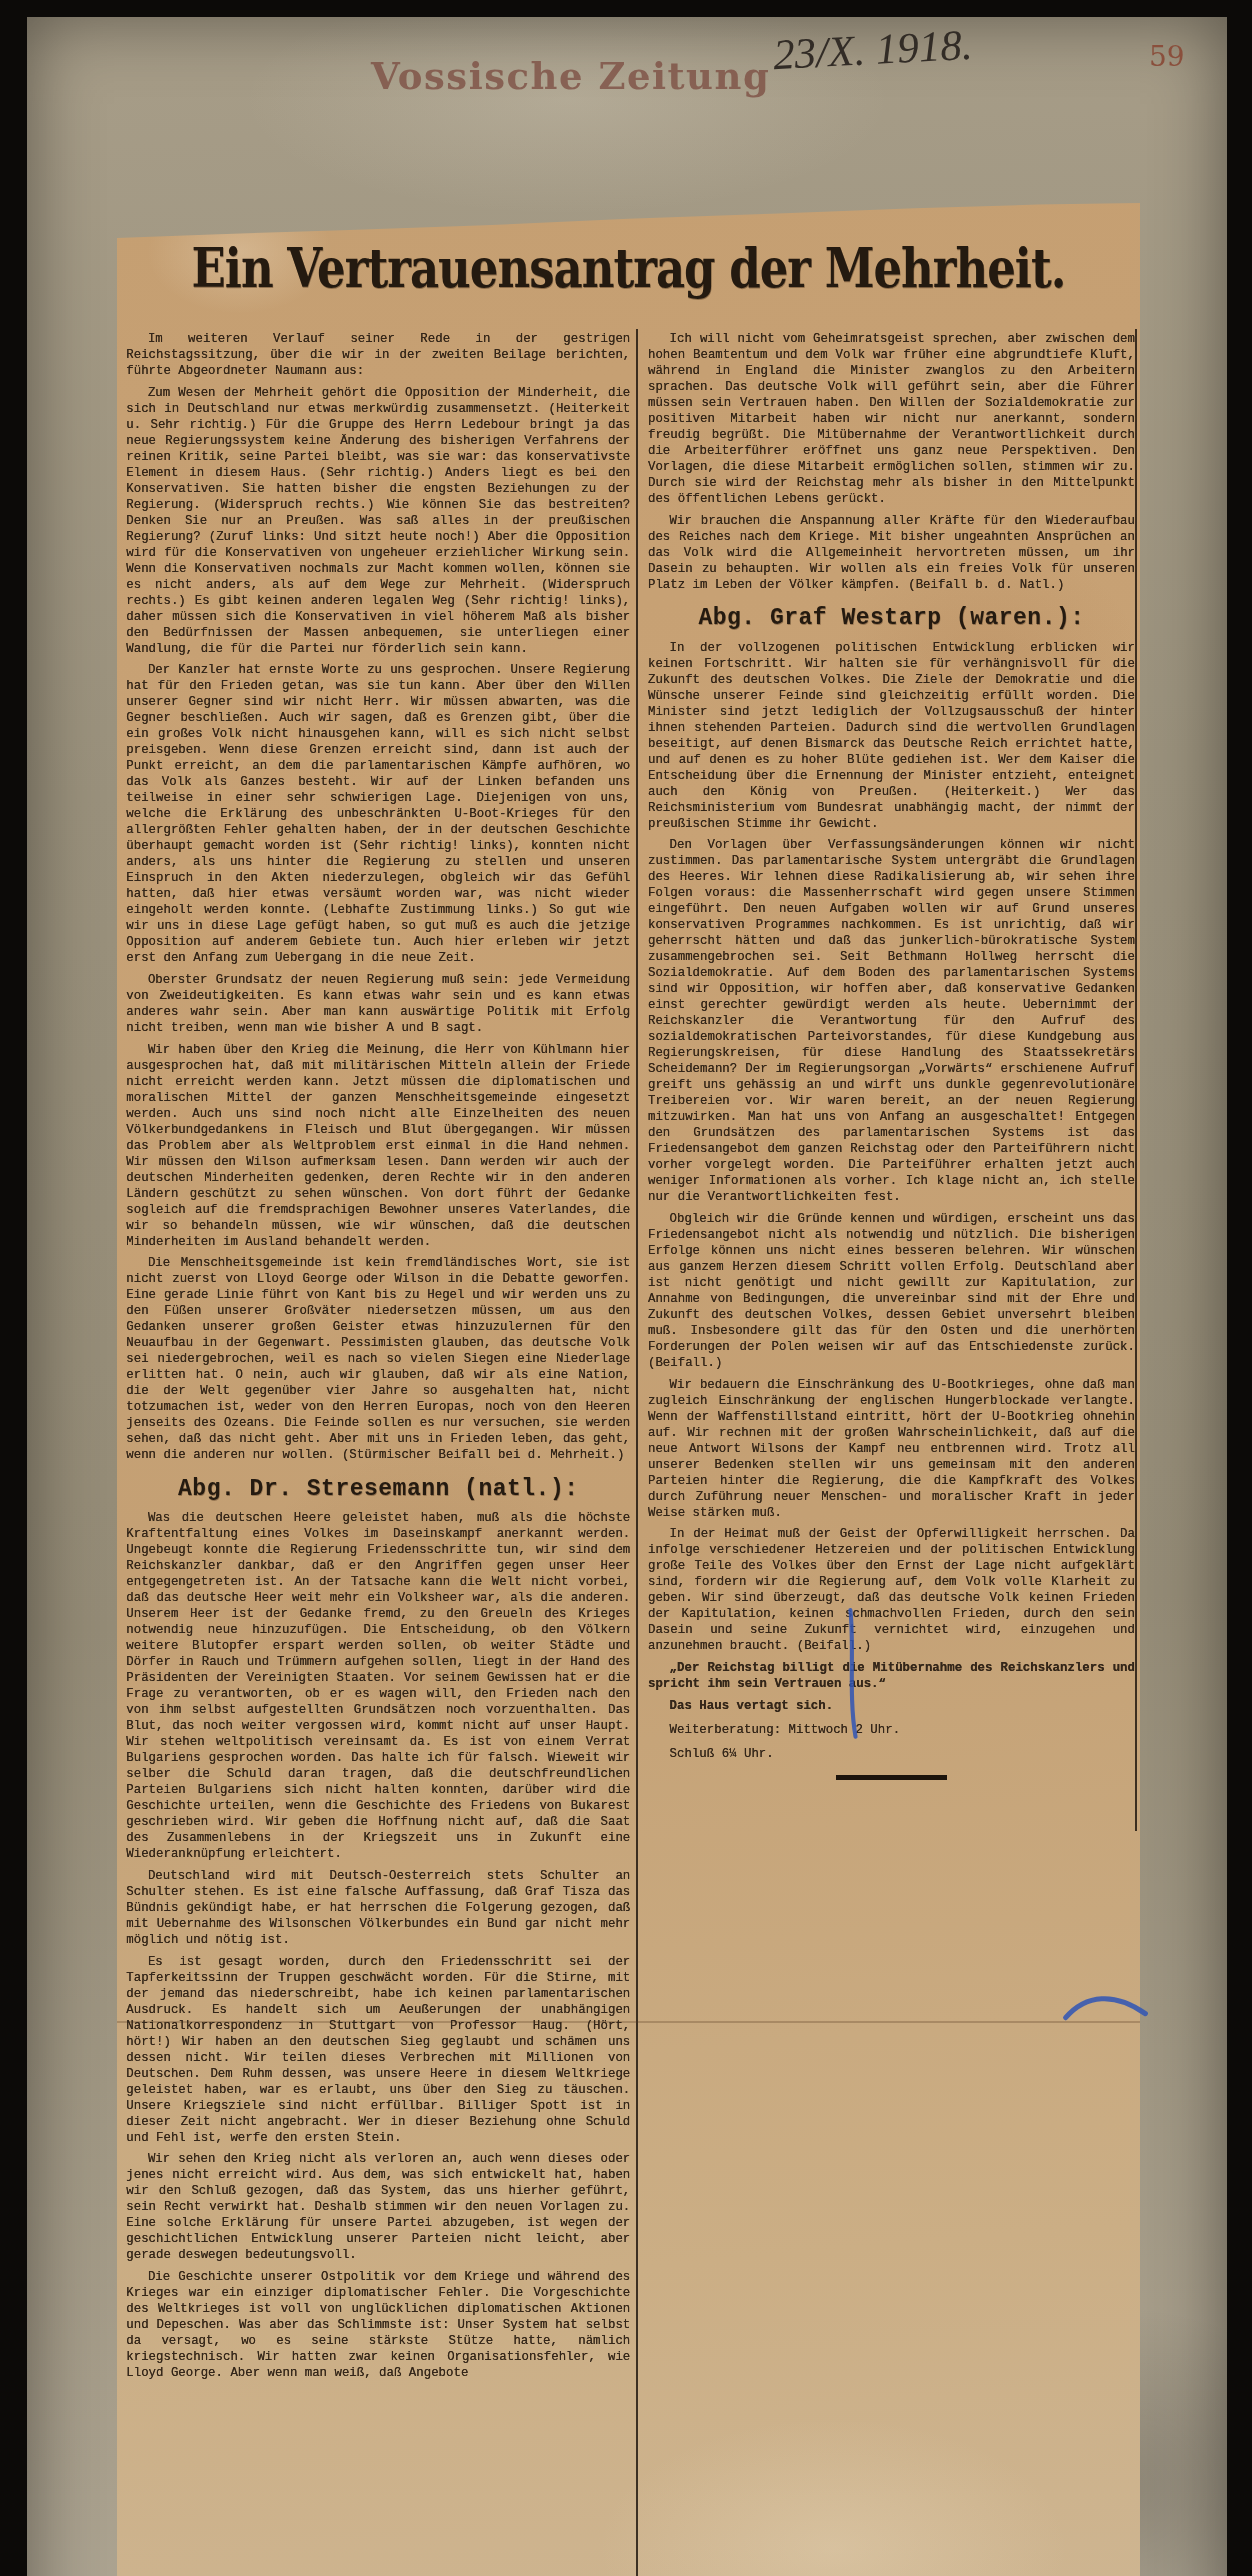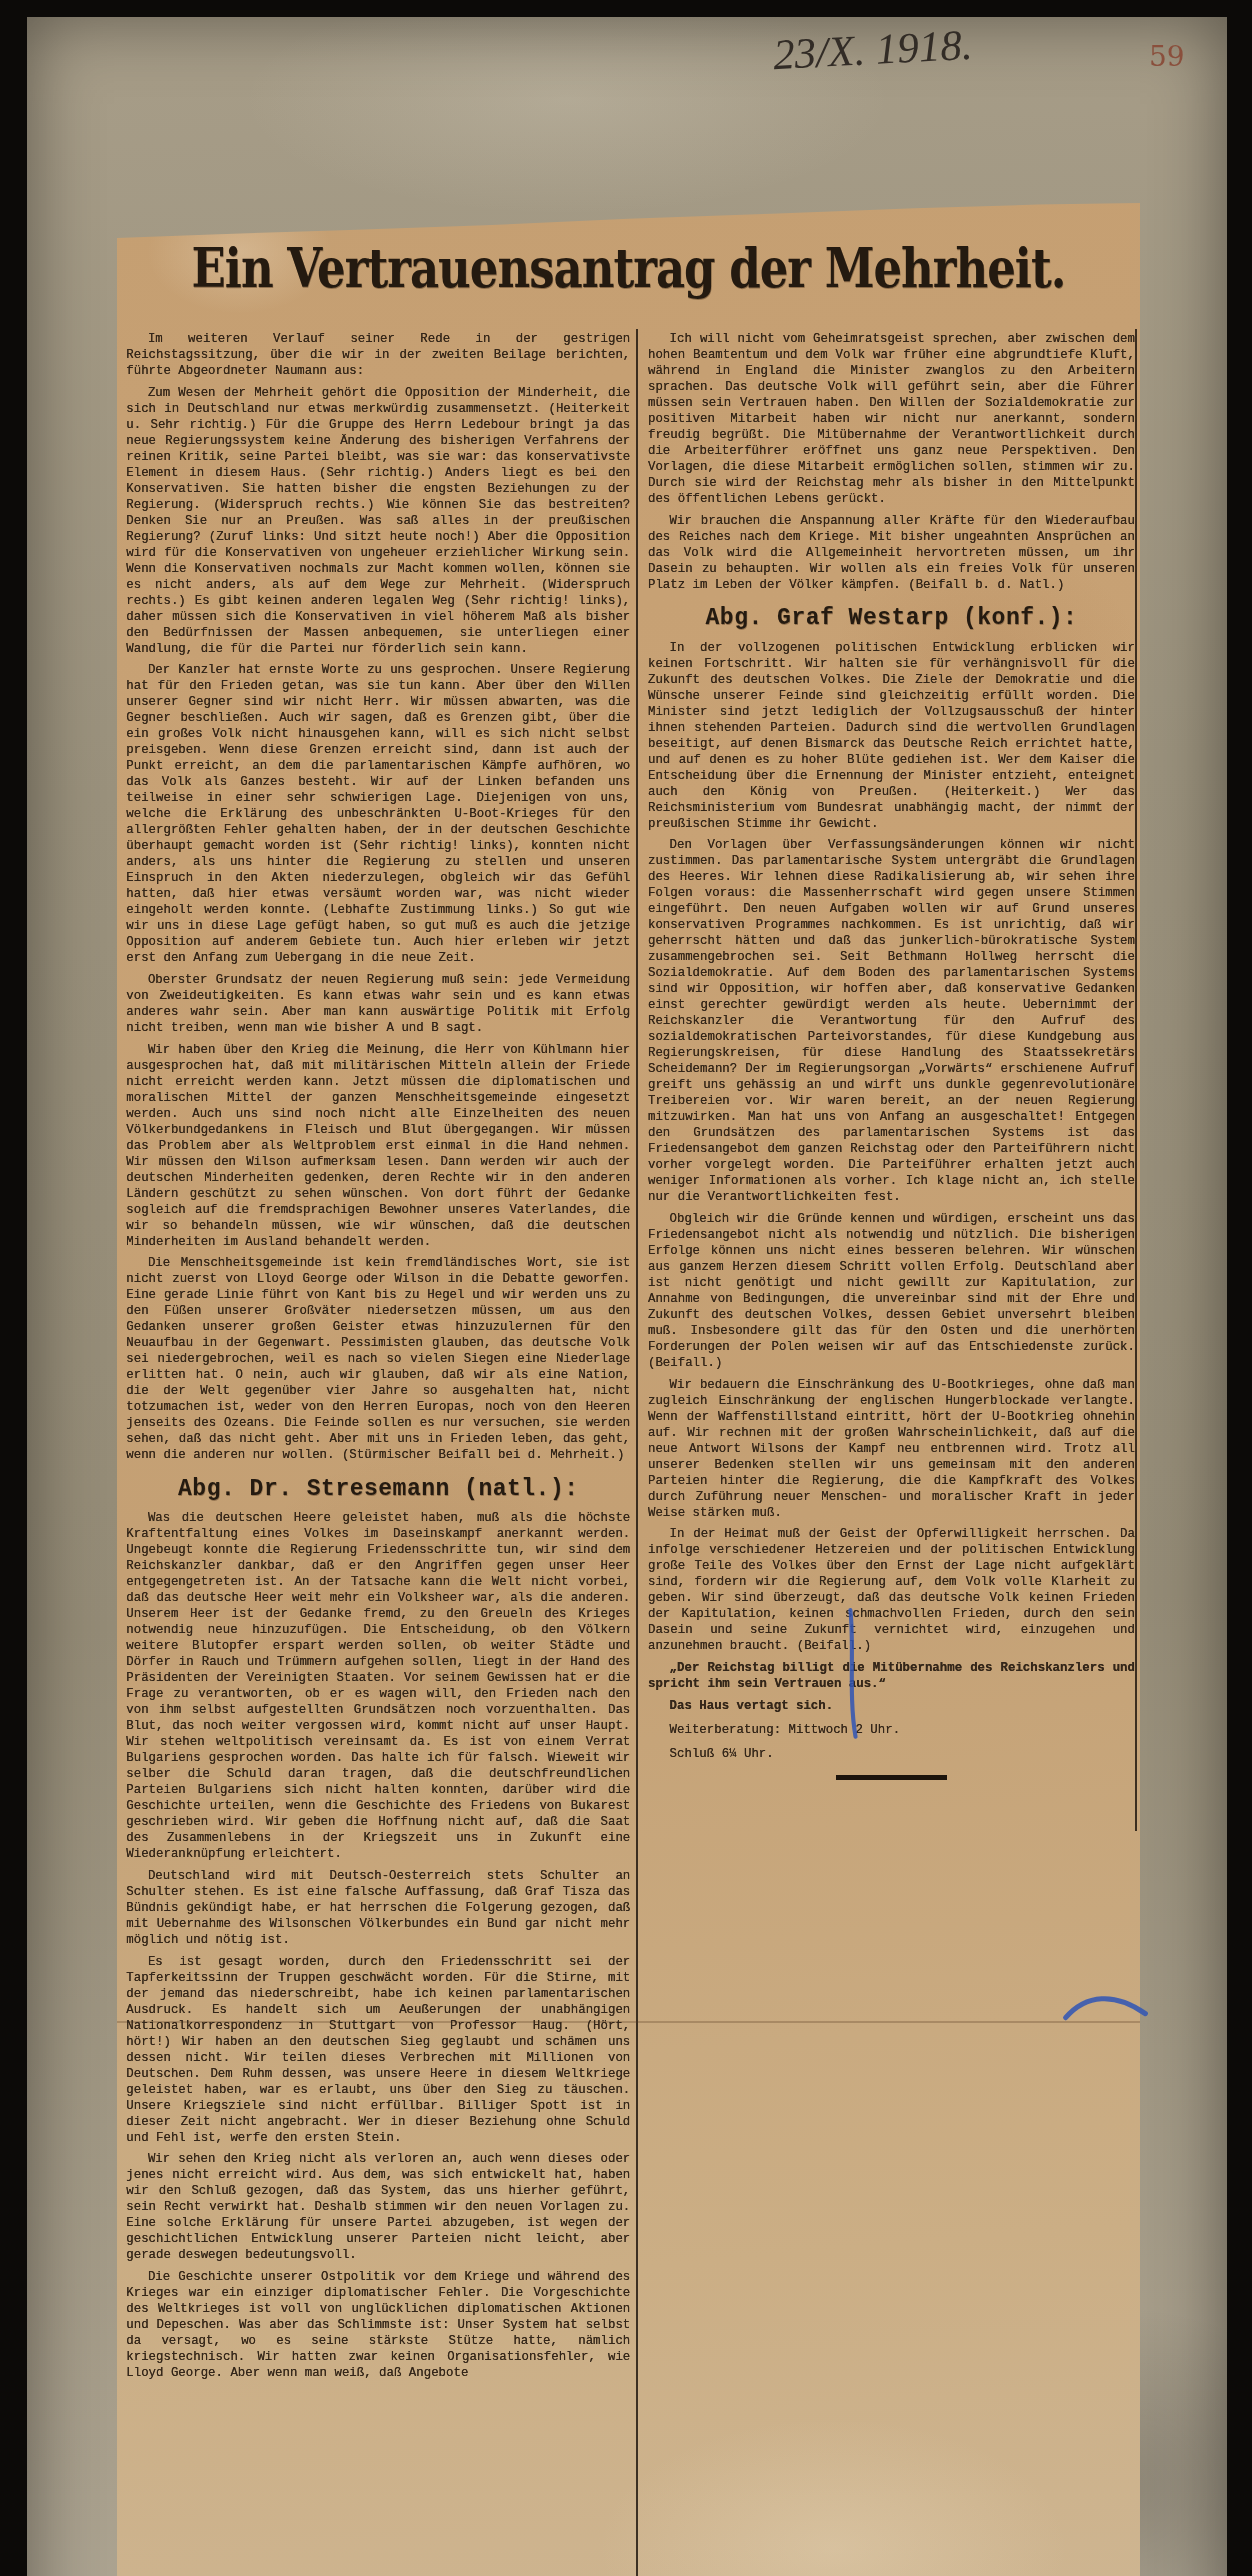--- a/index.html
+++ b/index.html
@@ -52,20 +52,21 @@
   #divider-mid{left:519px;top:128px;height:2401px;}
   #divider-right{left:1018px;top:128px;height:1502px;}
   .crease{position:absolute;left:0;top:1820px;width:100%;height:1.5px;background:rgba(82,55,30,.28);}
   .pen{position:absolute;}
 </style>
 </head>
 <body>
 
 <div id="scan">
   <div id="album">
+    <div class="masthead">Vossische Zeitung</div>
     <div class="hand-date">23/X. 1918.</div>
     <div class="page-num">59</div>
   </div>
 
   <div id="clipping">
     <div class="headline">Ein Vertrauensantrag der Mehrheit.</div>
     <div class="divider" id="divider-mid"></div>
     <div class="divider" id="divider-right"></div>
     <div class="crease"></div>
 
@@ -80,21 +81,21 @@
       <p>Was die deutschen Heere geleistet haben, muß als die höchste Kraftentfaltung eines Volkes im Daseinskampf anerkannt werden. Ungebeugt konnte die Regierung Friedensschritte tun, wir sind dem Reichskanzler dankbar, daß er den Angriffen gegen unser Heer entgegengetreten ist. An der Tatsache kann die Welt nicht vorbei, daß das deutsche Heer weit mehr ein Volksheer war, als die anderen. Unserem Heer ist der Gedanke fremd, zu den Greueln des Krieges notwendig neue hinzuzufügen. Die Entscheidung, ob den Völkern weitere Blutopfer erspart werden sollen, ob weiter Städte und Dörfer in Rauch und Trümmern aufgehen sollen, liegt in der Hand des Präsidenten der Vereinigten Staaten. Vor seinem Gewissen hat er die Frage zu verantworten, ob er es wagen will, den Frieden nach den von ihm selbst aufgestellten Grundsätzen noch vorzuenthalten. Das Blut, das noch weiter vergossen wird, kommt nicht auf unser Haupt. Wir stehen weltpolitisch vereinsamt da. Es ist von einem Verrat Bulgariens gesprochen worden. Das halte ich für falsch. Wieweit wir selber die Schuld daran tragen, daß die deutschfreundlichen Parteien Bulgariens sich nicht halten konnten, darüber wird die Geschichte urteilen, wenn die Geschichte des Friedens von Bukarest geschrieben wird. Wir geben die Hoffnung nicht auf, daß die Saat des Zusammenlebens in der Kriegszeit uns in Zukunft eine Wiederanknüpfung erleichtert.</p>
       <p>Deutschland wird mit Deutsch-Oesterreich stets Schulter an Schulter stehen. Es ist eine falsche Auffassung, daß Graf Tisza das Bündnis gekündigt habe, er hat herrschen die Folgerung gezogen, daß mit Uebernahme des Wilsonschen Völkerbundes ein Bund gar nicht mehr möglich und nötig ist.</p>
       <p>Es ist gesagt worden, durch den Friedensschritt sei der Tapferkeitssinn der Truppen geschwächt worden. Für die Stirne, mit der jemand das niederschreibt, habe ich keinen parlamentarischen Ausdruck. Es handelt sich um Aeußerungen der unabhängigen Nationalkorrespondenz in Stuttgart von Professor Haug. (Hört, hört!) Wir haben an den deutschen Sieg geglaubt und schämen uns dessen nicht. Wir teilen dieses Verbrechen mit Millionen von Deutschen. Dem Ruhm dessen, was unsere Heere in diesem Weltkriege geleistet haben, war es erlaubt, uns über den Sieg zu täuschen. Unsere Kriegsziele sind nicht erfüllbar. Billiger Spott ist in dieser Zeit nicht angebracht. Wer in dieser Beziehung ohne Schuld und Fehl ist, werfe den ersten Stein.</p>
       <p>Wir sehen den Krieg nicht als verloren an, auch wenn dieses oder jenes nicht erreicht wird. Aus dem, was sich entwickelt hat, haben wir den Schluß gezogen, daß das System, das uns hierher geführt, sein Recht verwirkt hat. Deshalb stimmen wir den neuen Vorlagen zu. Eine solche Erklärung für unsere Partei abzugeben, ist wegen der geschichtlichen Entwicklung unserer Parteien nicht leicht, aber gerade deswegen bedeutungsvoll.</p>
       <p>Die Geschichte unserer Ostpolitik vor dem Kriege und während des Krieges war ein einziger diplomatischer Fehler. Die Vorgeschichte des Weltkrieges ist voll von unglücklichen diplomatischen Aktionen und Depeschen. Was aber das Schlimmste ist: Unser System hat selbst da versagt, wo es seine stärkste Stütze hatte, nämlich kriegstechnisch. Wir hatten zwar keinen Organisationsfehler, wie Lloyd George. Aber wenn man weiß, daß Angebote</p>
     </div>
 
     <div class="col" id="col-right">
       <p>Ich will nicht vom Geheimratsgeist sprechen, aber zwischen dem hohen Beamtentum und dem Volk war früher eine abgrundtiefe Kluft, während in England die Minister zwanglos zu den Arbeitern sprachen. Das deutsche Volk will geführt sein, aber die Führer müssen sein Vertrauen haben. Den Willen der Sozialdemokratie zur positiven Mitarbeit haben wir nicht nur anerkannt, sondern freudig begrüßt. Die Mitübernahme der Verantwortlichkeit durch die Arbeiterführer eröffnet uns ganz neue Perspektiven. Den Vorlagen, die diese Mitarbeit ermöglichen sollen, stimmen wir zu. Durch sie wird der Reichstag mehr als bisher in den Mittelpunkt des öffentlichen Lebens gerückt.</p>
       <p>Wir brauchen die Anspannung aller Kräfte für den Wiederaufbau des Reiches nach dem Kriege. Mit bisher ungeahnten Ansprüchen an das Volk wird die Allgemeinheit hervortreten müssen, um ihr Dasein zu behaupten. Wir wollen als ein freies Volk für unseren Platz im Leben der Völker kämpfen. (Beifall b. d. Natl.)</p>
-      <p class="subhead">Abg. Graf Westarp (konf.):</p>
+      <p class="subhead">Abg. Graf Westarp (waren.):</p>
       <p>In der vollzogenen politischen Entwicklung erblicken wir keinen Fortschritt. Wir halten sie für verhängnisvoll für die Zukunft des deutschen Volkes. Die Ziele der Demokratie und die Wünsche unserer Feinde sind gleichzeitig erfüllt worden. Die Minister sind jetzt lediglich der Vollzugsausschuß der hinter ihnen stehenden Parteien. Dadurch sind die wertvollen Grundlagen beseitigt, auf denen Bismarck das Deutsche Reich errichtet hatte, und auf denen es zu hoher Blüte gediehen ist. Wer dem Kaiser die Entscheidung über die Ernennung der Minister entzieht, enteignet auch den König von Preußen. (Heiterkeit.) Wer das Reichsministerium vom Bundesrat unabhängig macht, der nimmt der preußischen Stimme ihr Gewicht.</p>
       <p>Den Vorlagen über Verfassungsänderungen können wir nicht zustimmen. Das parlamentarische System untergräbt die Grundlagen des Heeres. Wir lehnen diese Radikalisierung ab, wir sehen ihre Folgen voraus: die Massenherrschaft wird gegen unsere Stimmen eingeführt. Den neuen Aufgaben wollen wir auf Grund unseres konservativen Programmes nachkommen. Es ist unrichtig, daß wir geherrscht hätten und daß das junkerlich-bürokratische System zusammengebrochen sei. Seit Bethmann Hollweg herrscht die Sozialdemokratie. Auf dem Boden des parlamentarischen Systems sind wir Opposition, wir hoffen aber, daß konservative Gedanken einst gerechter gewürdigt werden als heute. Uebernimmt der Reichskanzler die Verantwortung für den Aufruf des sozialdemokratischen Parteivorstandes, für diese Kundgebung aus Regierungskreisen, für diese Handlung des Staatssekretärs Scheidemann? Der im Regierungsorgan „Vorwärts“ erschienene Aufruf greift uns gehässig an und wirft uns dunkle gegenrevolutionäre Treibereien vor. Wir waren bereit, an der neuen Regierung mitzuwirken. Man hat uns von Anfang an ausgeschaltet! Entgegen den Grundsätzen des parlamentarischen Systems ist das Friedensangebot dem ganzen Reichstag oder den Parteiführern nicht vorher vorgelegt worden. Die Parteiführer erhalten jetzt auch weniger Informationen als vorher. Ich klage nicht an, ich stelle nur die Verantwortlichkeiten fest.</p>
       <p>Obgleich wir die Gründe kennen und würdigen, erscheint uns das Friedensangebot nicht als notwendig und nützlich. Die bisherigen Erfolge können uns nicht eines besseren belehren. Wir wünschen aus ganzem Herzen diesem Schritt vollen Erfolg. Deutschland aber ist nicht genötigt und nicht gewillt zur Kapitulation, zur Annahme von Bedingungen, die unvereinbar sind mit der Ehre und Zukunft des deutschen Volkes, dessen Gebiet unversehrt bleiben muß. Insbesondere gilt das für den Osten und die unerhörten Forderungen der Polen weisen wir auf das Entschiedenste zurück. (Beifall.)</p>
       <p>Wir bedauern die Einschränkung des U-Bootkrieges, ohne daß man zugleich Einschränkung der englischen Hungerblockade verlangte. Wenn der Waffenstillstand eintritt, hört der U-Bootkrieg ohnehin auf. Wir rechnen mit der großen Wahrscheinlichkeit, daß auf die neue Antwort Wilsons der Kampf neu entbrennen wird. Trotz all unserer Bedenken stellen wir uns gemeinsam mit den anderen Parteien hinter die Regierung, die die Kampfkraft des Volkes durch Zuführung neuer Menschen- und moralischer Kraft in jeder Weise stärken muß.</p>
       <p>In der Heimat muß der Geist der Opferwilligkeit herrschen. Da infolge verschiedener Hetzereien und der politischen Entwicklung große Teile des Volkes über den Ernst der Lage nicht aufgeklärt sind, fordern wir die Regierung auf, dem Volk volle Klarheit zu geben. Wir sind überzeugt, daß das deutsche Volk keinen Frieden der Kapitulation, keinen schmachvollen Frieden, durch den sein Dasein und seine Zukunft vernichtet wird, einzugehen und anzunehmen braucht. (Beifall.)</p>
       <p class="resolution">„Der Reichstag billigt die Mitübernahme des Reichskanzlers und spricht ihm sein Vertrauen aus.“</p>
       <p class="closing first">Das Haus vertagt sich.</p>
       <p class="closing">Weiterberatung: Mittwoch 2 Uhr.</p>
       <p class="closing">Schluß 6¼ Uhr.</p>
       <div class="end-rule"></div>

